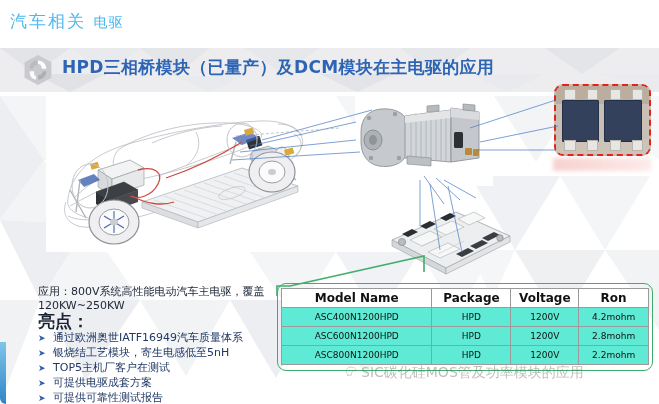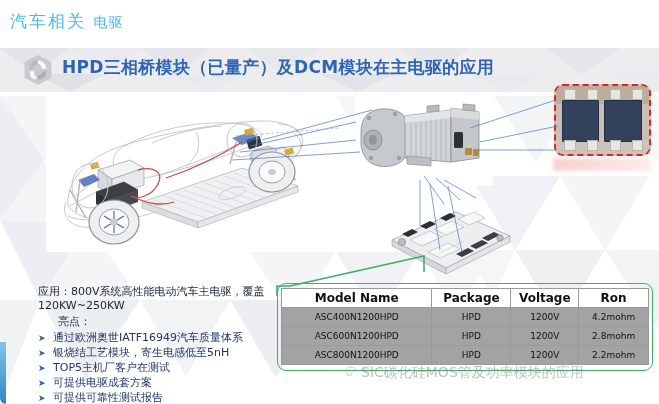--- a/index.html
+++ b/index.html
@@ -82,21 +82,21 @@
   
   #leaders { position:absolute; left:0; top:0; width:659px; height:404px; pointer-events:none; }
 
   
   #appl-block {
     position: absolute; left: 38px; top: 285px; width: 238px;
     font-family: "DejaVu Sans", "Liberation Sans", sans-serif;
     color: #1F2A44;
   }
   #appl-block .lead { font-size: 11px; line-height: 14px; color:#1b2435; }
-  #appl-block .sub  { font-size: 11px; line-height: 15px; font-weight:normal; color:#1b2435; margin-top:1px;margin-left:20px;}
+  #appl-block .sub  { font-size: 17px; line-height: 15px; font-weight:bold; color:#1b2435; margin-top:1px;}
   #appl-block ul { list-style:none; margin-top:1px; }
   #appl-block li {
     font-size: 11px; line-height: 15px; color:#1F3864;
     padding-left: 15px; position: relative; white-space: nowrap;
   }
   #appl-block li:before {
     content: "\27A4"; position:absolute; left:0; top:0;
     color:#2E5FA8; font-size:9px; line-height:16px;
   }
 
@@ -116,21 +116,21 @@
     font-family:"DejaVu Sans","Liberation Sans",sans-serif;
   }
   #spec-table th, #spec-table td {
     border:1px solid #9a9a9a;
     text-align:center;
     color:#111;
     padding:0;
     height:19px;
   }
   #spec-table th { font-size:12px; font-weight:bold; background:#ffffff; }
-  #spec-table td { font-size: 9px; background:#a3a3a3; }
+  #spec-table td { font-size: 9px; background:#5eead4; }
   #spec-table col.c0 { width:41%; }
   #spec-table col.c1 { width:21.5%; }
   #spec-table col.c2 { width:18.5%; }
   #spec-table col.c3 { width:19%; }
 
   
   #watermark {
     position:absolute; left:345px; top:362px; width:300px; height:22px;
     display:flex; align-items:center; 
     opacity:0.45; pointer-events:none;

